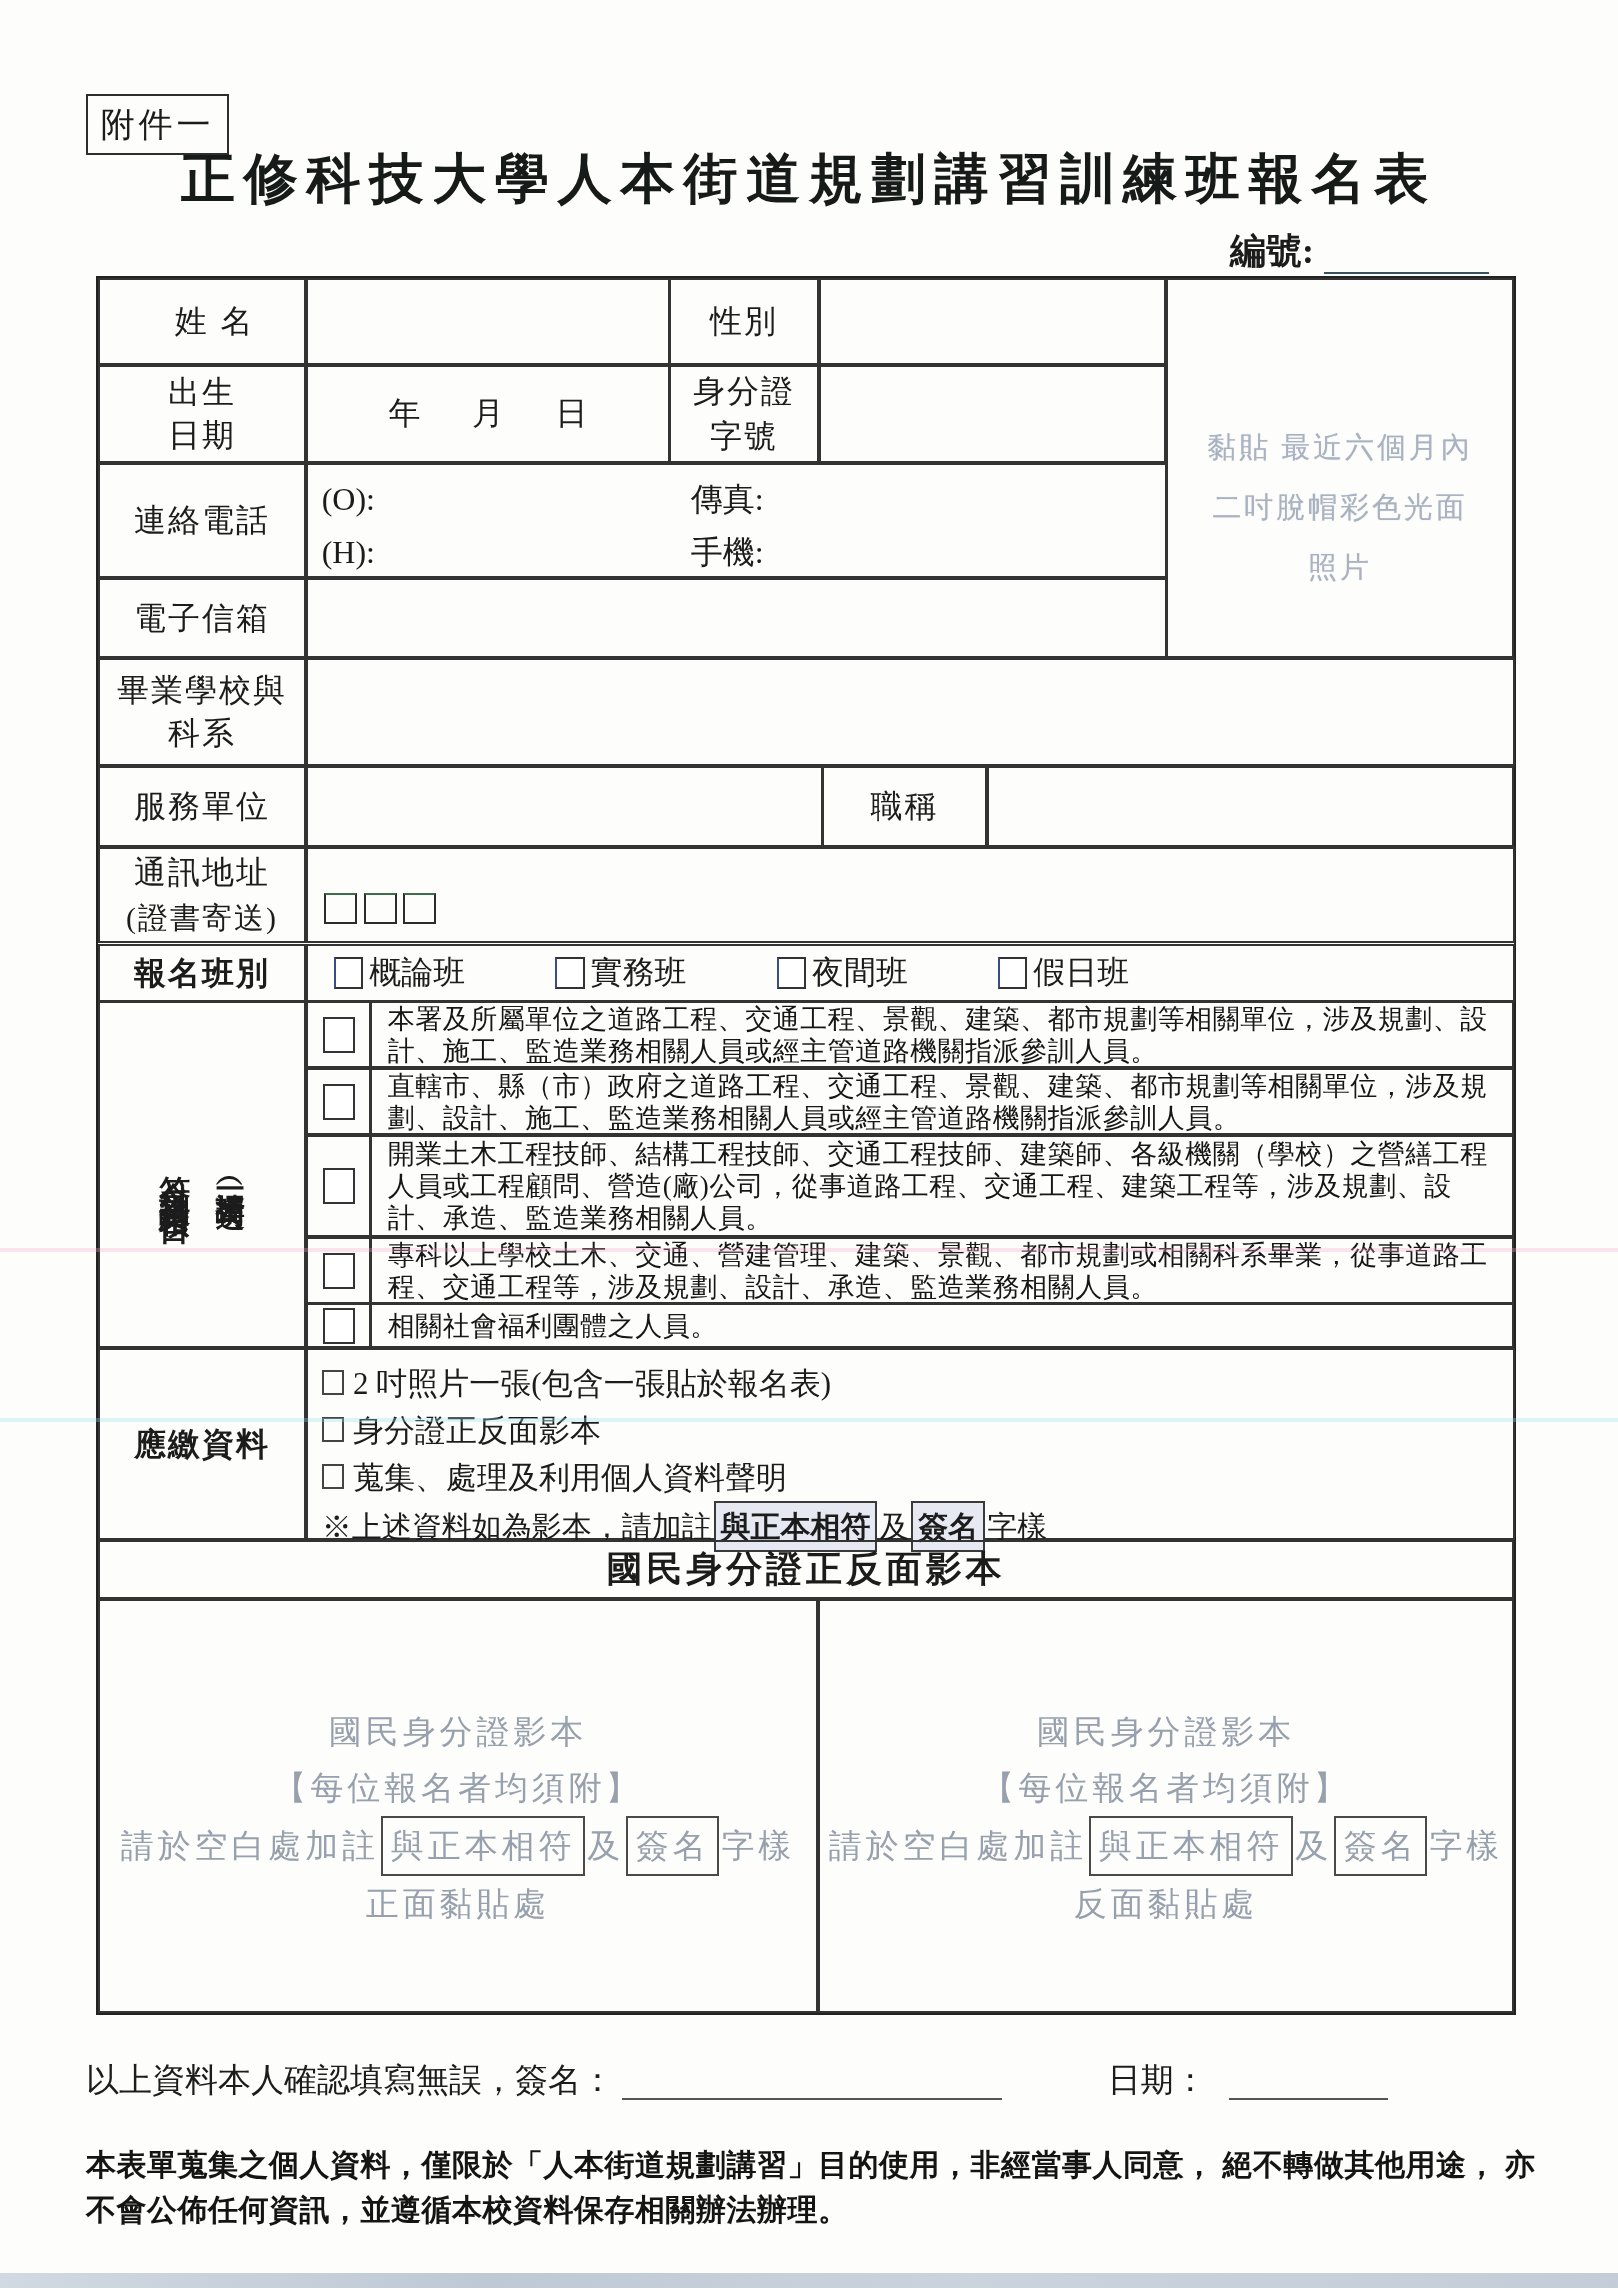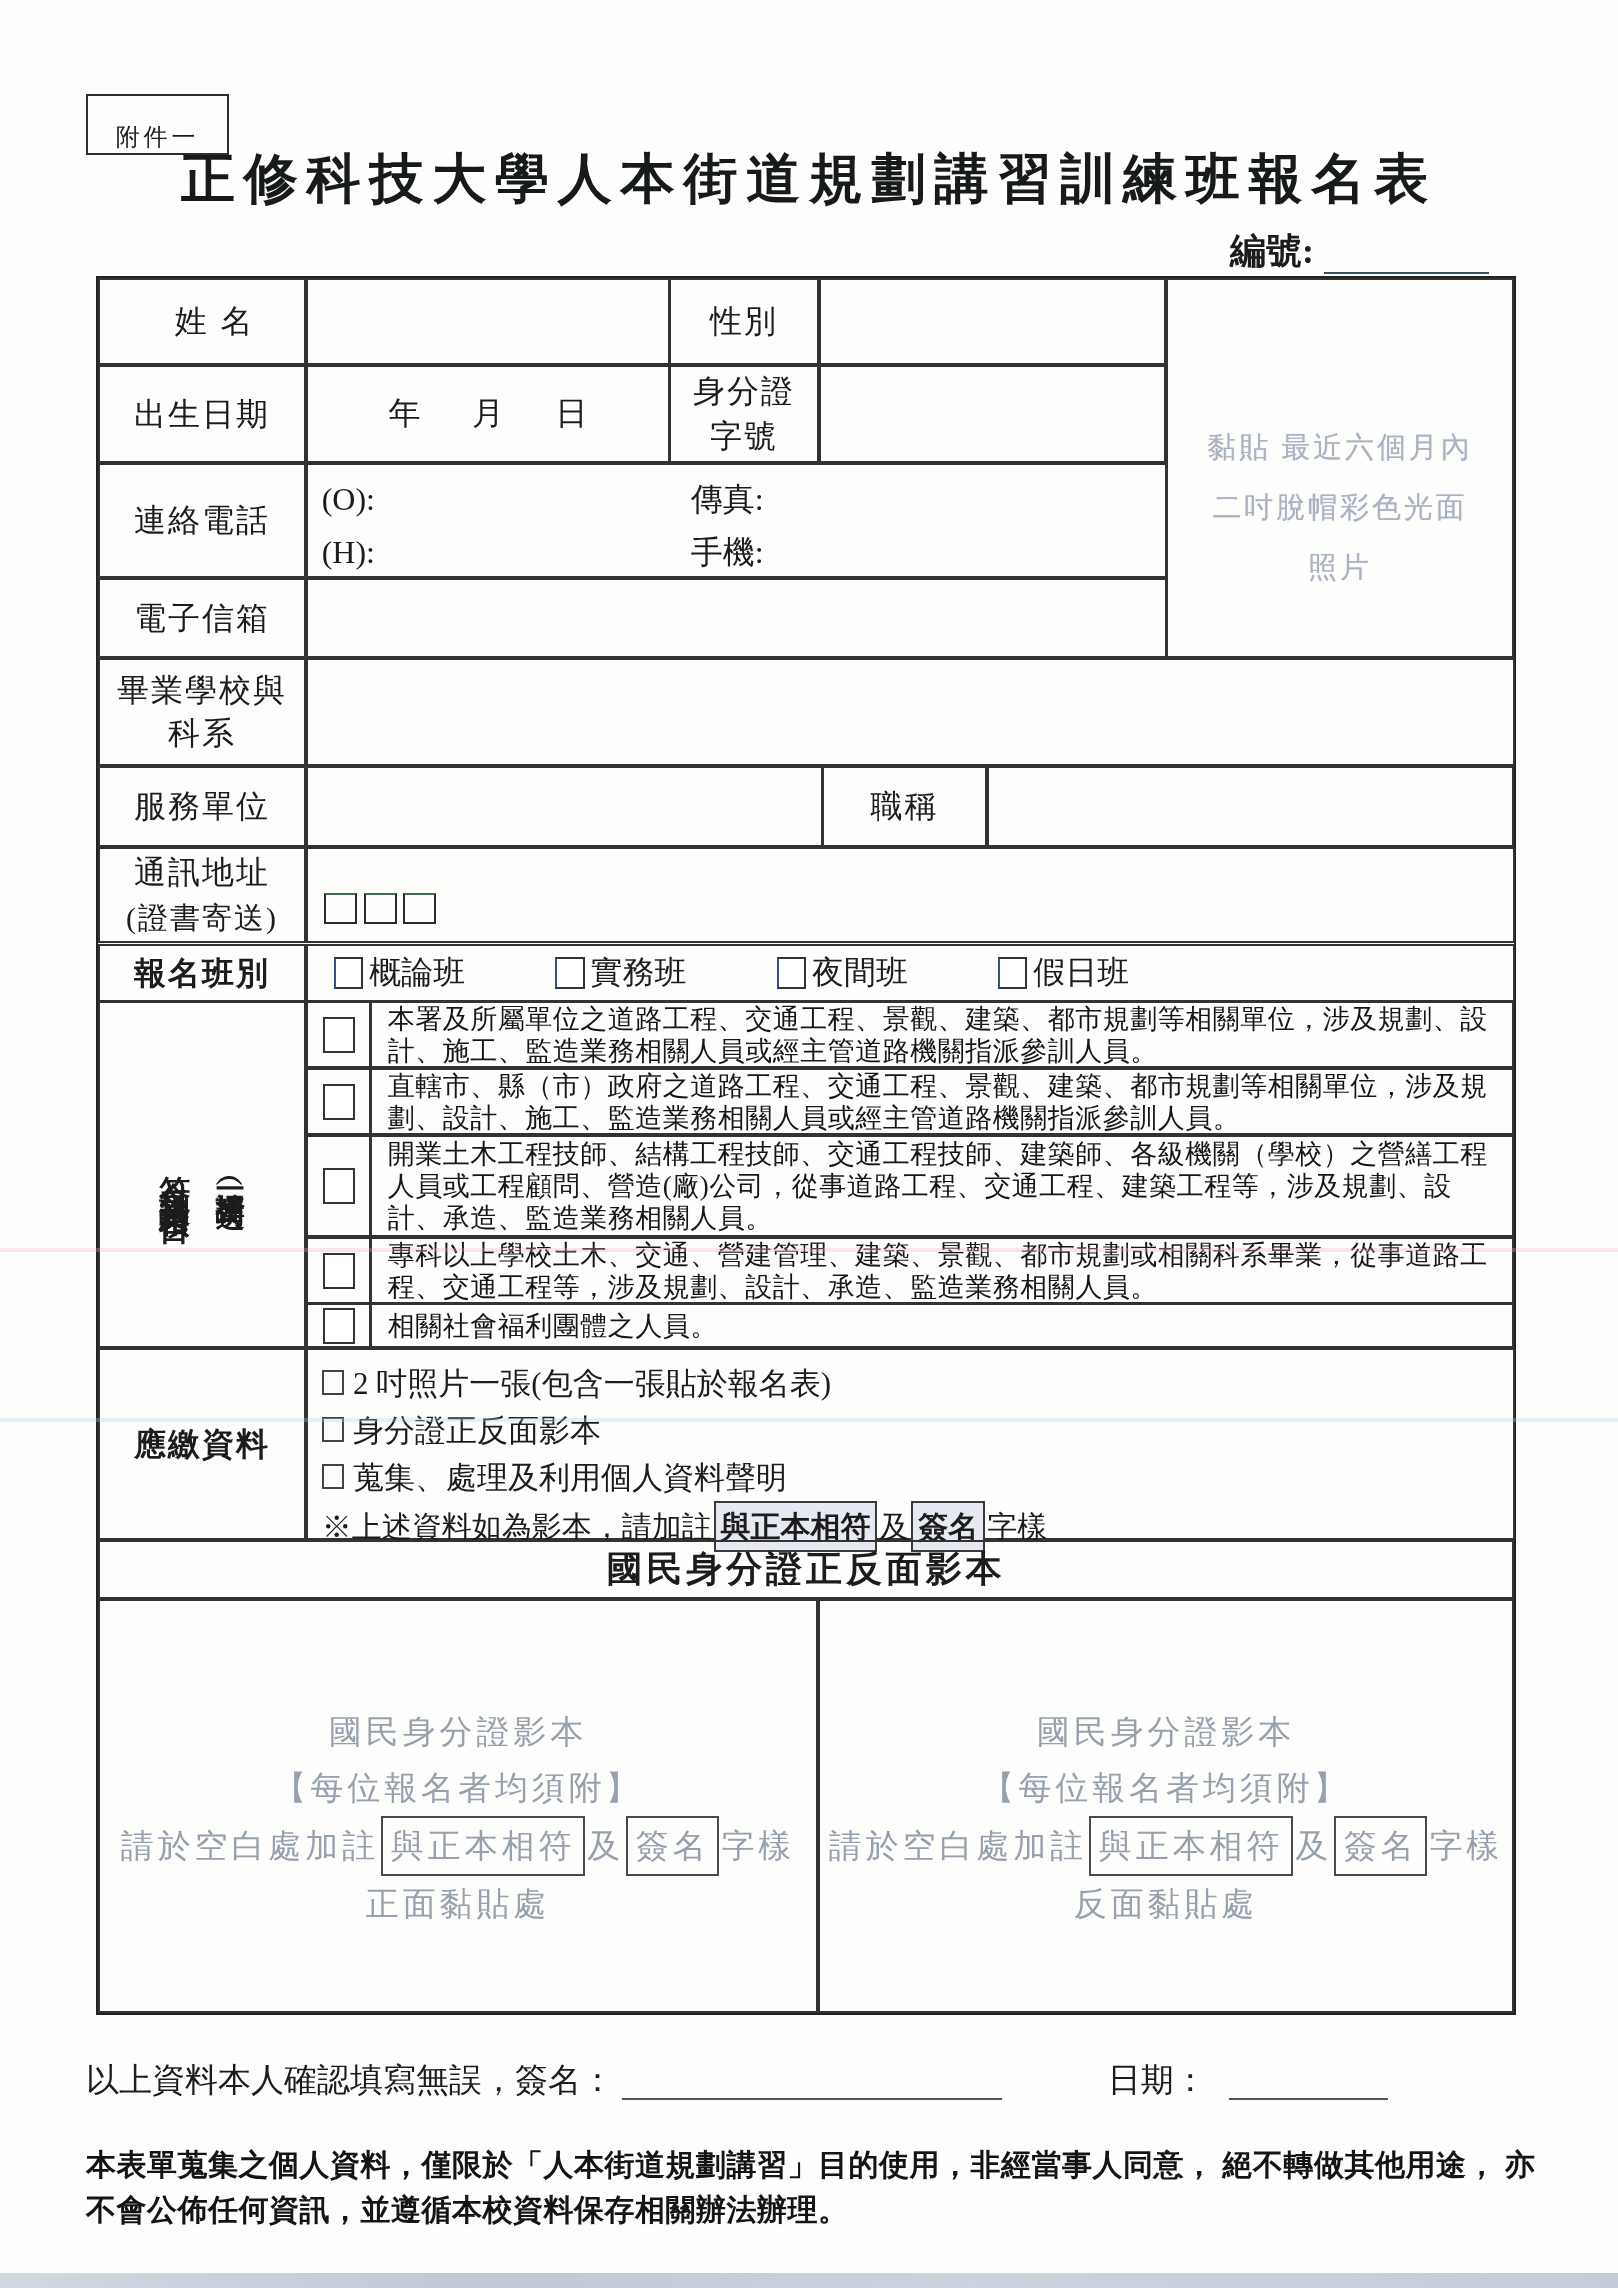--- a/index.html
+++ b/index.html
@@ -5,22 +5,22 @@
   html,body{margin:0;padding:0;background:#e8e8e8;}
   .page{
     position:relative;width:1618px;height:2289px;margin:0 auto;
     background:#fdfdfb;overflow:hidden;
     font-family:"Liberation Serif","DejaVu Serif",serif;
     color:#1c1c1c;
   }
   
   .attachment-box{
     position:absolute;left:86px;top:94px;width:139px;height:57px;
-    border:2.9px solid #2e2e2e;display:flex;align-items:flex-end;justify-content:center;
-    font-size:24px;letter-spacing:3.9px;
+    border:2.9px solid #2e2e2e;display:flex;align-items:center;justify-content:center;
+    font-size:34px;letter-spacing:3.9px;
   }
   .title{
     position:absolute;left:0;top:143px;width:1618px;text-align:center;
     font-size:54px;font-weight:bold;letter-spacing:8.8px;color:#161a18;
   }
   .serial{
     position:absolute;left:1230px;top:227px;font-size:36px;font-weight:bold;
     display:flex;align-items:flex-end;
   }
   .serial-line{display:inline-block;width:165px;border-bottom:2.9px solid #39535e;margin-left:9.8px;margin-bottom:2px;}
@@ -105,21 +105,21 @@
     <div class="cell lab" style="left:571px;top:0;width:150px;height:87px">
       <span>性別</span>
     </div>
     <div class="cell" style="left:721px;top:0;width:347px;height:87px"></div>
     <div class="cell photo-note" style="left:1068px;top:0;width:348px;height:380px">
       <span>黏貼 最近六個月內</span>
       <span>二吋脫帽彩色光面</span>
       <span>照片</span>
     </div>
 
-    <div class="cell lab" style="left:0;top:87px;width:208px;height:98px;flex-direction:row">
+    <div class="cell lab" style="left:0;top:87px;width:208px;height:98px;flex-direction:column">
       <span>出生</span>
       <span>日期</span>
     </div>
     <div class="cell ymd" style="left:208px;top:87px;width:364px;height:98px">
       <span>年</span>
       <span>月</span>
       <span>日</span>
     </div>
     <div class="cell lab" style="left:571px;top:87px;width:150px;height:98px;flex-direction:column;line-height:45px">
       <span>身分證</span>

